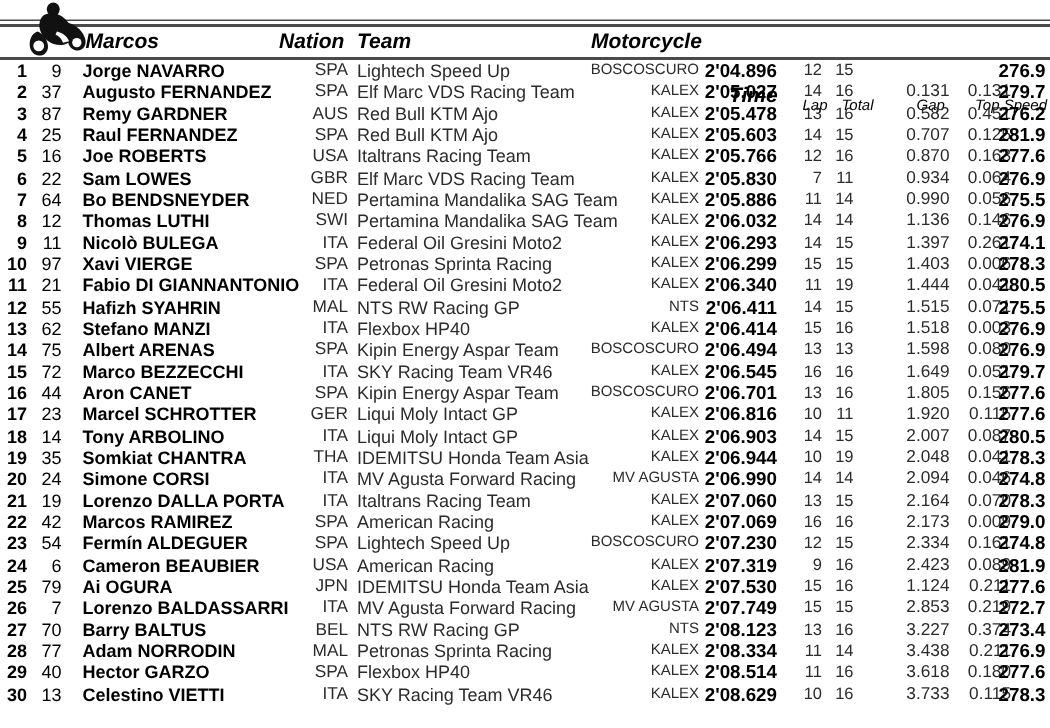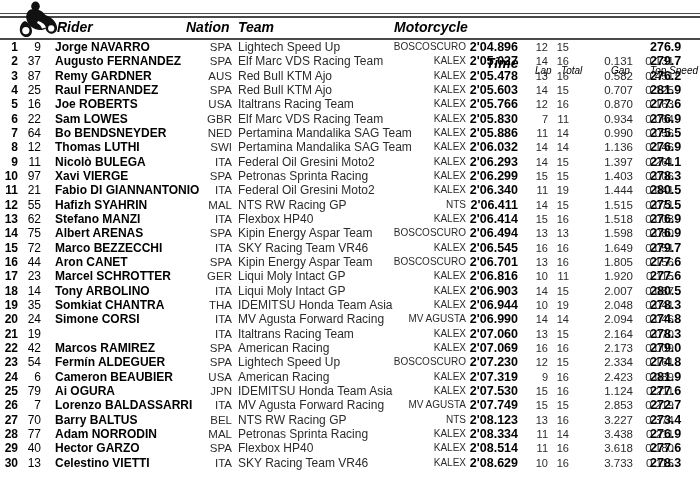--- a/index.html
+++ b/index.html
@@ -146,21 +146,21 @@
     color: #2b2b2b;
   }
   .c-gapprev {
     left: 636px; width: 38px;
     text-align: right;
     font-size: 11.5px;
     color: #2b2b2b;
   }
   .c-speed {
     left: 650px; width: 47px;
-    text-align: left;
+    text-align: right;
     font-size: 12.5px;
     font-weight: bold;
   }
 </style>
 </head>
 <body>
 
 <div id="sheet">
 
   <div class="rule rule-top1"></div>
@@ -178,21 +178,21 @@
                  C29.5 18, 28 16, 28 14 Z"></path>
         <path d="M9 20 C13 21.5, 16 26, 16 30 C16 34, 13 36.5, 9.5 36
                  C6 35.5, 3.5 32, 3.8 28 C4 24, 6 21, 9 20 Z"></path>
         <circle cx="9.8" cy="29.6" r="3.6" fill="#ffffff"></circle>
         <circle cx="35.2" cy="27.4" r="3.1" fill="#ffffff"></circle>
         <path d="M22 20 C26 21, 29 23.5, 30 26.5 L26 27.5 C25 25, 23.5 23, 21 22 Z" fill="#ffffff"></path>
       </g>
     </svg>
   </div>
 
-  <div class="hdr h-rider">Rider</div>
+  <div class="hdr h-rider">Marcos</div>
   <div class="hdr h-nation">Nation</div>
   <div class="hdr h-team">Team</div>
   <div class="hdr h-moto">Motorcycle</div>
   <div class="hdr h-time">Time</div>
   <div class="hdr hdr-sub h-lap">Lap</div>
   <div class="hdr hdr-sub h-total">Total</div>
   <div class="hdr hdr-sub h-gap">Gap</div>
   <div class="hdr hdr-sub h-topspeed">Top Speed</div>
 
   <div id="rows">
@@ -472,20 +472,21 @@
         <div class="cell c-time">2'06.990</div>
         <div class="cell c-lap">14</div>
         <div class="cell c-total">14</div>
         <div class="cell c-gap">2.094</div>
         <div class="cell c-gapprev">0.046</div>
         <div class="cell c-speed">274.8</div>
       </div>
       <div class="row">
         <div class="cell c-pos">21</div>
         <div class="cell c-num">19</div>
+        <div class="cell c-rider">Lorenzo DALLA PORTA</div>
         <div class="cell c-nation">ITA</div>
         <div class="cell c-team">Italtrans Racing Team</div>
         <div class="cell c-moto">KALEX</div>
         <div class="cell c-time">2'07.060</div>
         <div class="cell c-lap">13</div>
         <div class="cell c-total">15</div>
         <div class="cell c-gap">2.164</div>
         <div class="cell c-gapprev">0.070</div>
         <div class="cell c-speed">278.3</div>
       </div>

